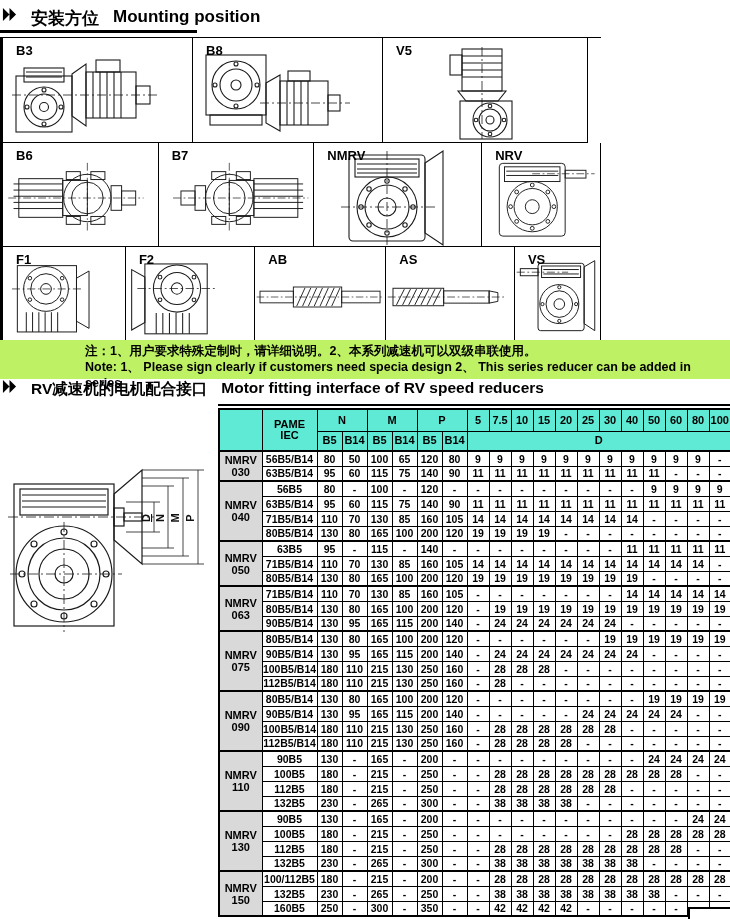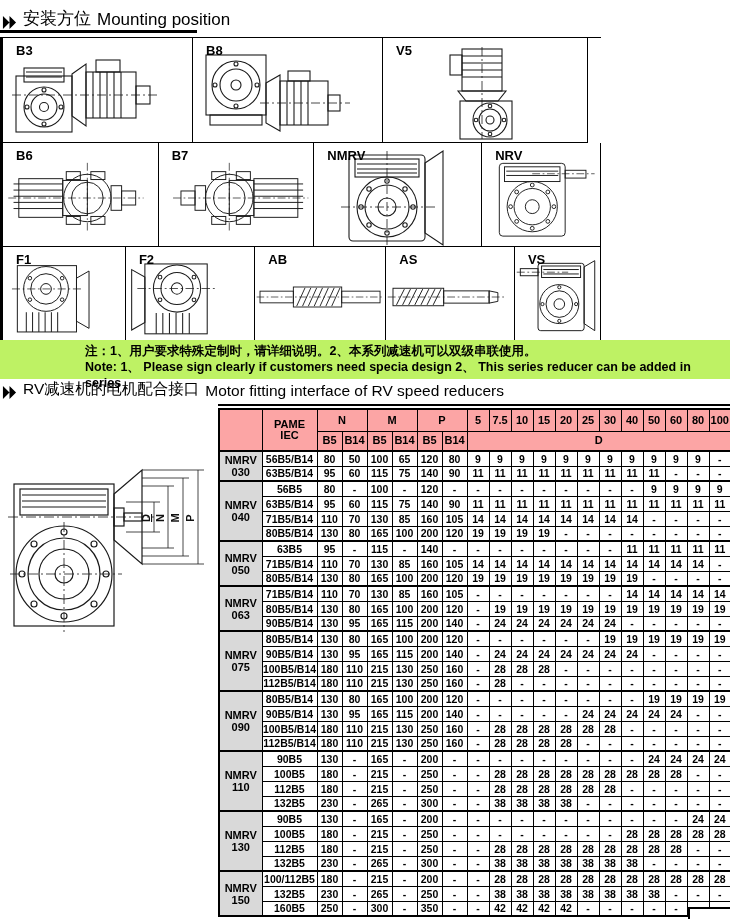--- a/index.html
+++ b/index.html
@@ -1,37 +1,37 @@
 <!DOCTYPE html>
 <html><head>
 <meta charset="utf-8">
 <style>
 *{box-sizing:border-box;margin:0;padding:0}
 html,body{width:730px;height:919px}
 body{position:relative;background:#fff;color:#000;font-family:"Liberation Sans",sans-serif;overflow:hidden}
-.sec-title{position:absolute;left:2px;display:flex;align-items:flex-end;gap:6px;font-weight:normal;white-space:nowrap}
+.sec-title{position:absolute;left:2px;display:flex;align-items:flex-start;gap:14px;font-weight:bold;white-space:nowrap}
 #t1{top:7px;font-size:17px}
 #t2{top:379px;font-size:15.5px}
 .arrow-ic{width:15px;height:15px;flex:0 0 auto}
 #t1-underline{position:absolute;left:0;top:30px;width:197px;height:3px;background:#000}
 #mounting-grid{position:absolute;left:0;top:37px;width:601px;border-top:1px solid #000;border-left:3px solid #000000}
 .mrow{display:flex}
 .mrow:nth-child(1){height:105px}
 .mrow:nth-child(2){height:104px}
 .mrow:nth-child(3){height:94px}
 .mcell{border-right:1px solid #000;border-bottom:1px solid #000;position:relative}
 .mlabel{position:absolute;left:13px;top:5px;font-size:13px;font-weight:bold;z-index:2}
 .mdraw{position:absolute;left:0;top:0;right:0;bottom:0;display:flex;align-items:center;justify-content:center;padding-top:6px}
 #note{position:absolute;left:0;top:340px;width:730px;height:39px;background:#bef264;font-size:12.5px;font-weight:bold;padding:3px 0 0 85px;line-height:16px}
 #dim-wrap{position:absolute;left:6px;top:442px}
 #main-table-wrap{position:absolute;left:218px;top:404px;width:512px}
 .toprule{height:2px;background:#000;margin-bottom:2px}
 table{border-collapse:collapse;table-layout:fixed;width:512px;border:2px solid #000}
 th,td{border:1px solid #000;text-align:center;vertical-align:middle;font-size:10.5px;font-weight:bold;padding:0;white-space:nowrap;overflow:hidden}
-thead th{background:#fca5a5;font-size:11px;line-height:11px}
+thead th{background:#5eead4;font-size:11px;line-height:11px}
 thead tr:nth-child(1) th{height:22px}
 thead tr:nth-child(2) th{height:20px}
 tbody td{height:15px}
 td.model{background:#d9d9d9;font-size:11px;line-height:12px;font-weight:bold}
 tr.gtop td{border-top:2px solid #000}
 #corner-box{position:absolute;left:688px;top:907px;width:46px;height:14px;border:2px solid #000;background:#fff}
 .dimD{text-decoration:underline}
 </style>
 </head>
 <body>

